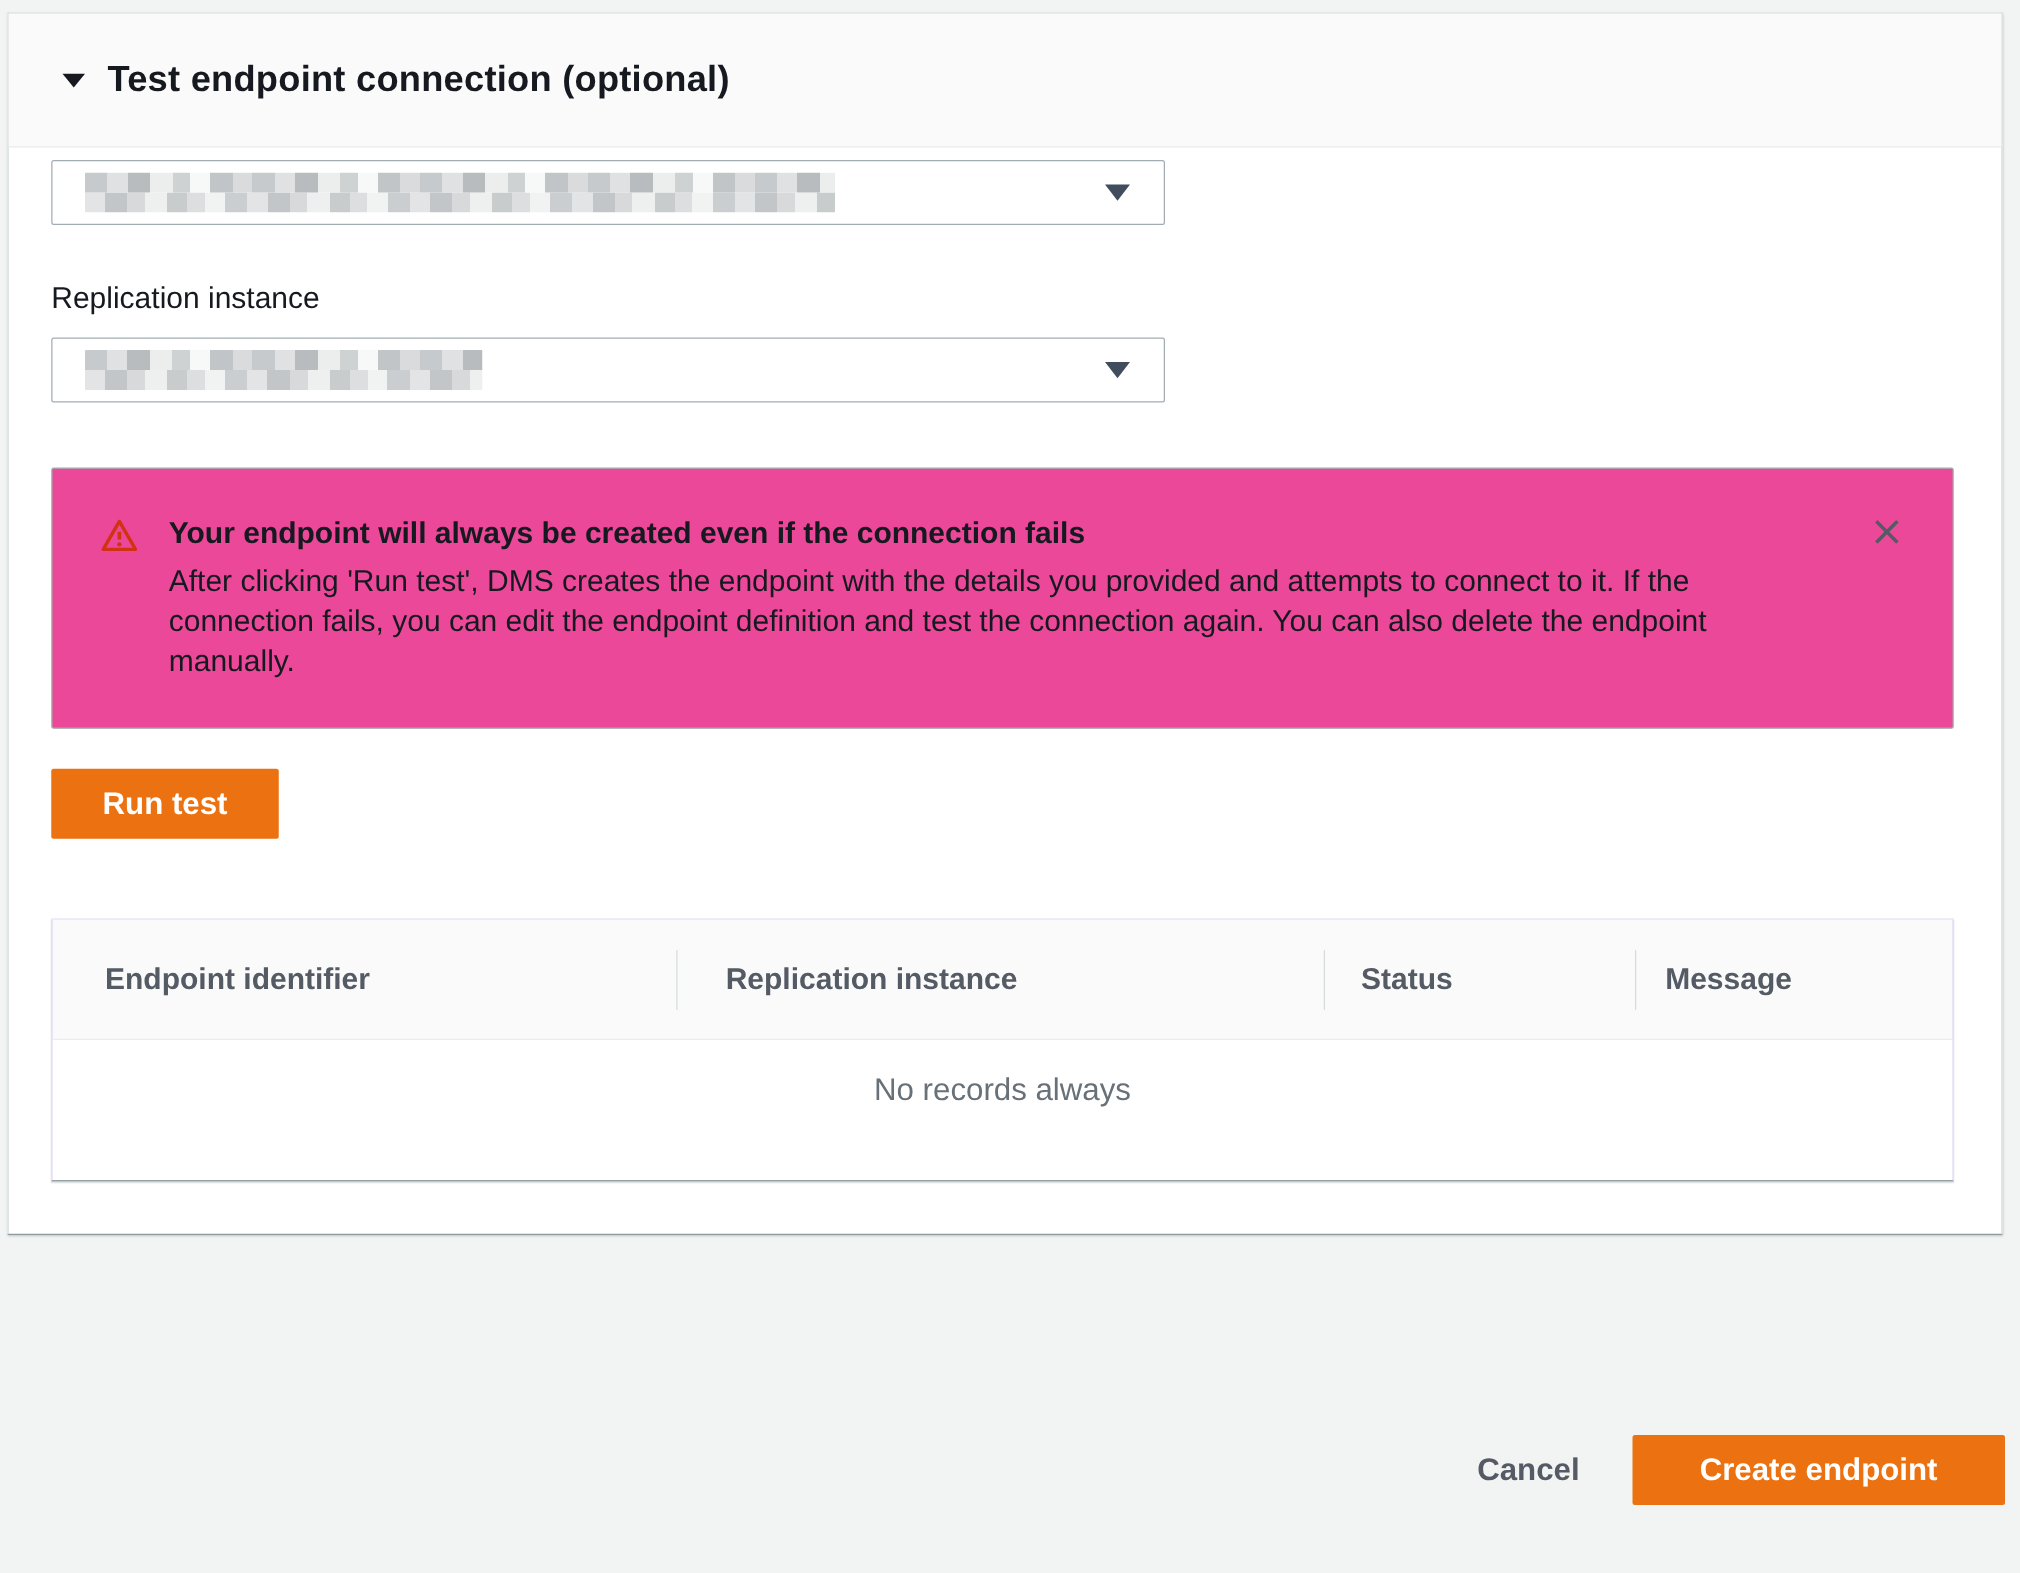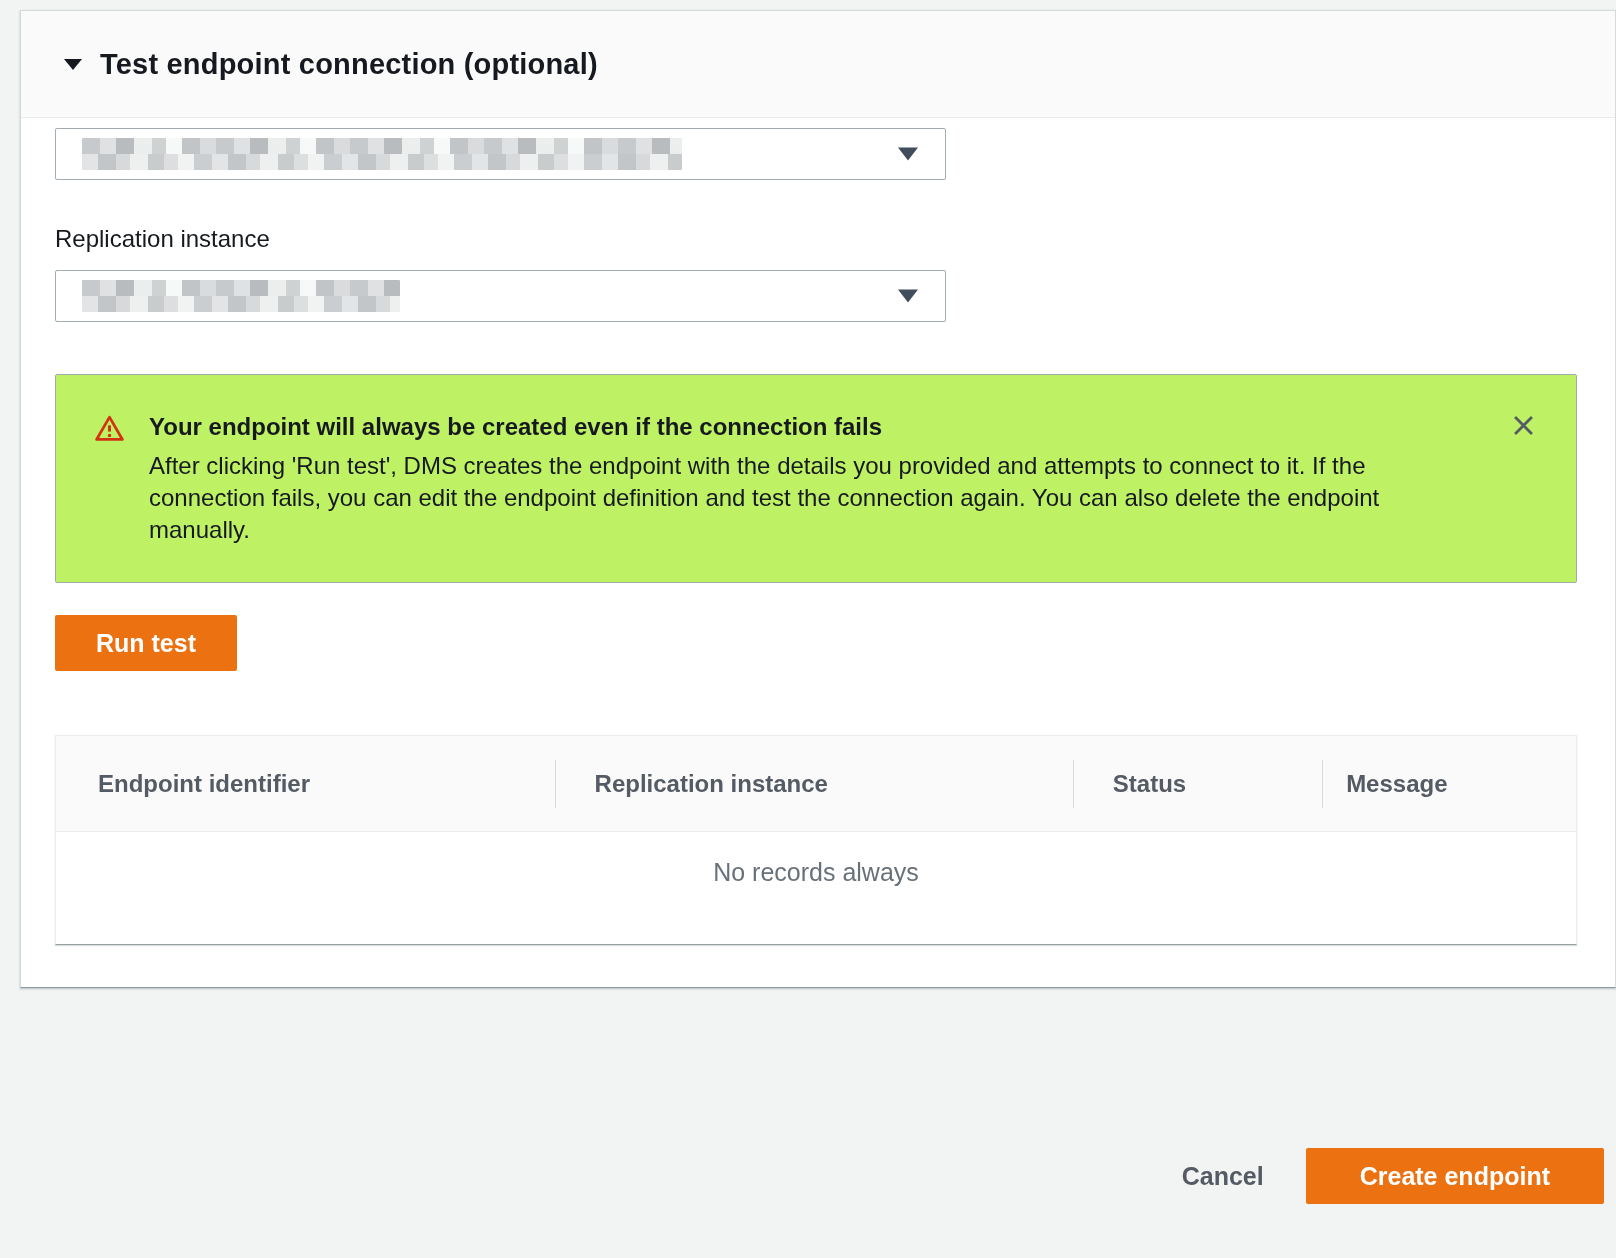--- a/index.html
+++ b/index.html
@@ -5,21 +5,21 @@
   * { margin:0; padding:0; box-sizing:border-box; }
   html,body { background:#f2f3f3; }
   .page {
     position:relative; width:1616px; height:1258px; overflow:hidden;
     background:#f2f3f3;
     font-family:"Liberation Sans", sans-serif;
     color:#16191f;
   }
   
   .panel {
-    position:absolute; left:20px; top:10px; width:1596px;
+    position:absolute; left:6px; top:10px; width:1596px;
     background:#ffffff;
     border:1px solid #d5dbdb;
     border-bottom:1px solid #8e9b9e;
     box-shadow:0 1px 2px rgba(0,28,36,0.25);
     padding-bottom:42px;
   }
   .panel-header {
     height:107px; background:#fafafa; border-bottom:1px solid #eaeded;
     display:flex; align-items:center; padding-left:42px; cursor:pointer;
   }
@@ -44,21 +44,21 @@
       repeating-linear-gradient(90deg,#e3e4e5 0 16px,#c3c6c8 16px 34px,#d7d9da 34px 48px,#eef0f0 48px 66px,#c9cccd 66px 82px,#dcdedf 82px 96px,#f1f2f2 96px 112px,#cbced0 112px 130px);
     background-size:100% 50%,100% 50%;
     background-position:0 0,0 100%;
     background-repeat:no-repeat,no-repeat;
   }
   .mosaic.vpc { width:600px; }
   .mosaic.repl { width:318px; }
 
   
   .warning {
-    margin-top:52px; border:1px solid #a0abab; border-radius:2px; background:#bef264;
+    margin-top:52px; border:1px solid #a0abab; border-radius:2px; background:#ec4899;
     padding:36px 38px 36px 38px; display:flex; position:relative;
   }
   .warning-icon { flex:0 0 auto; margin-top:2px; }
   .warning-text { margin-left:24px; max-width:1300px; }
   .warning-title { font-size:24px; font-weight:700; line-height:32px; color:#16191f; }
   .warning-body  { font-size:24px; line-height:32px; color:#16191f; margin-top:7px; }
   .warning-close {
     position:absolute; top:30px; right:32px; background:none; border:none;
     cursor:pointer; padding:6px; display:flex;
   }
@@ -85,21 +85,21 @@
   .th {
     display:flex; align-items:center; position:relative;
     font-size:24px; font-weight:700; color:#545b64;
   }
   .th + .th::before {
     content:""; position:absolute; left:0; top:50%; transform:translateY(-50%);
     width:1px; height:48px; background:#d5dbdb;
   }
   .th-1 { flex:0 0 32.8%; padding-left:42px; }
   .th-2 { flex:0 0 34.1%; padding-left:40px; }
-  .th-3 { flex:0 0 16.4%; padding-left:40px; }
+  .th-3 { flex:0 0 16.4%; padding-left:30px; }
   .th-4 { flex:1 1 auto;  padding-left:24px; }
   .results-empty {
     height:112px; display:flex; align-items:flex-start; justify-content:center;
     padding-top:26px; font-size:25px; color:#687078; background:#ffffff;
   }
 
   
   .footer {
     position:absolute; top:1148px; right:12px;
     display:flex; align-items:center;

